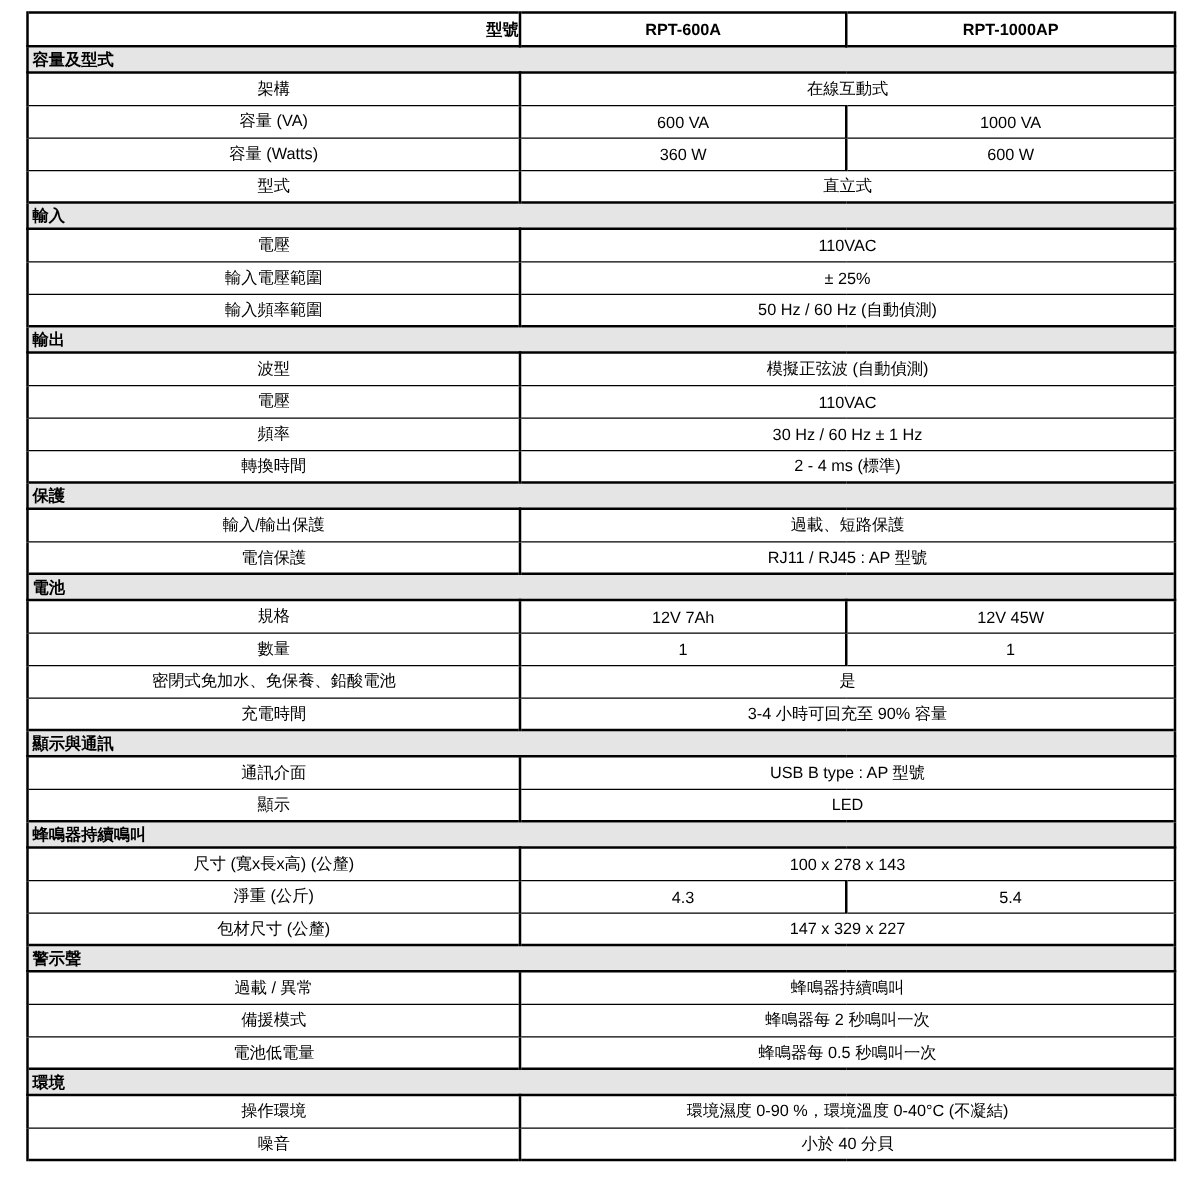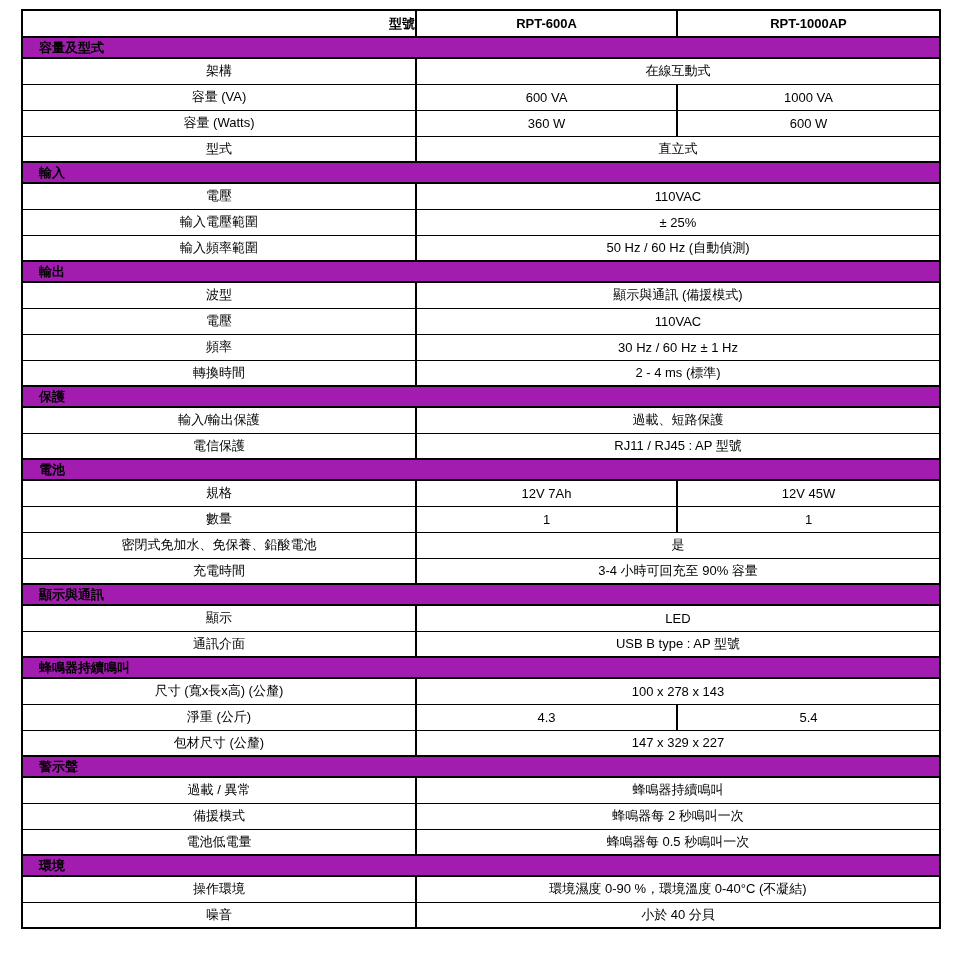--- a/index.html
+++ b/index.html
@@ -34,24 +34,24 @@
   }
   tr.header-row { height: 27px; }
   tr.header-row td {
     border-bottom: 2px solid #000000;
     font-weight: bold;
   }
   td.model-label { text-align: right; padding-right: 5px; }
   td.model-name { text-align: center; }
   tr.section-row { height: 21px; }
   tr.section-row td {
-    background: #a21caf;
+    background: #e5e5e5;
     font-weight: bold;
     text-align: left;
-    padding-left: 16px;
+    padding-left: 3px;
     border-top: 2px solid #000000;
     border-bottom: 2px solid #000000;
   }
   tr.data-row { height: 26px; }
   td.row-label { text-align: center; padding-left: 12px; }
   td.value { text-align: center; margin-left: 18px; }
 </style>
 </head>
 <body>
 
@@ -104,21 +104,21 @@
         </tr>
         <tr class="data-row">
           <td class="row-label">輸入頻率範圍</td>
           <td class="value" colspan="2">50 Hz / 60 Hz (自動偵測)</td>
         </tr>
         <tr class="section-row">
           <td colspan="3">輸出</td>
         </tr>
         <tr class="data-row">
           <td class="row-label">波型</td>
-          <td class="value" colspan="2">顯示與通訊 (備援模式)</td>
+          <td class="value" colspan="2">模擬正弦波 (自動偵測)</td>
         </tr>
         <tr class="data-row">
           <td class="row-label">電壓</td>
           <td class="value" colspan="2">110VAC</td>
         </tr>
         <tr class="data-row">
           <td class="row-label">頻率</td>
           <td class="value" colspan="2">30 Hz / 60 Hz ± 1 Hz</td>
         </tr>
         <tr class="data-row">
@@ -154,26 +154,26 @@
           <td class="value" colspan="2">是</td>
         </tr>
         <tr class="data-row">
           <td class="row-label">充電時間</td>
           <td class="value" colspan="2">3-4 小時可回充至 90% 容量</td>
         </tr>
         <tr class="section-row">
           <td colspan="3">顯示與通訊</td>
         </tr>
         <tr class="data-row">
+          <td class="row-label">通訊介面</td>
+          <td class="value" colspan="2">USB B type : AP 型號</td>
+        </tr>
+        <tr class="data-row">
           <td class="row-label">顯示</td>
           <td class="value" colspan="2">LED</td>
-        </tr>
-        <tr class="data-row">
-          <td class="row-label">通訊介面</td>
-          <td class="value" colspan="2">USB B type : AP 型號</td>
         </tr>
         <tr class="section-row">
           <td colspan="3">蜂鳴器持續鳴叫</td>
         </tr>
         <tr class="data-row">
           <td class="row-label">尺寸 (寬x長x高) (公釐)</td>
           <td class="value" colspan="2">100 x 278 x 143</td>
         </tr>
         <tr class="data-row">
           <td class="row-label">淨重 (公斤)</td>

